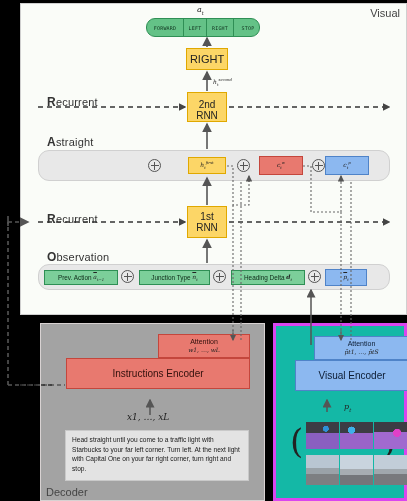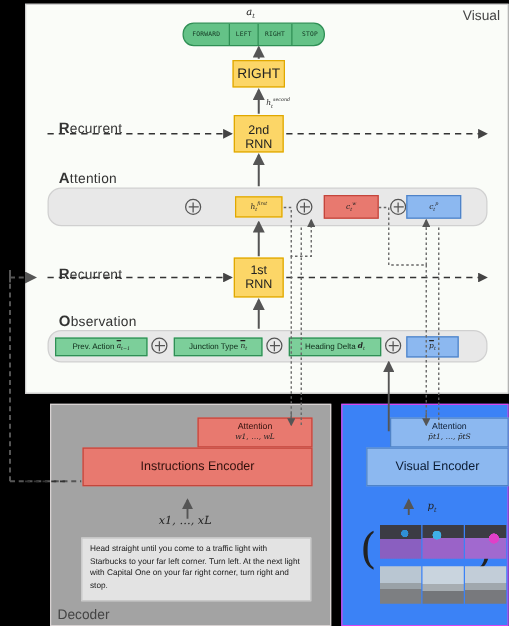--- a/index.html
+++ b/index.html
@@ -12,21 +12,21 @@
   
   #decoder{left:20px;top:3px;width:387px;height:312px;background:#fafcf8;
            border:1px solid #cfcfcf;}
   #decoder-label{position:absolute;right:6px;top:3px;font-size:11px;color:#444;}
 
   
   #encoder-outer{left:33px;top:316px;width:374px;height:185px;background:#000;}
   #encoder-left{position:absolute;left:7px;top:7px;width:225px;height:178px;
                 background:#a3a3a3;border:1px solid #d8d2d2;box-sizing:border-box;}
   #encoder-right{position:absolute;left:240px;top:7px;width:134px;height:178px;
-                 background:#3b82f6;border:1px solid #d946ef;box-sizing:border-box;}
+                 background:#14b8a6;border:3px solid #d946ef;box-sizing:border-box;}
   #encoder-label{position:absolute;left:5px;bottom:2px;font-size:11px;color:#444;}
 
   
   .box{position:absolute;box-sizing:border-box;display:flex;align-items:center;
        justify-content:center;text-align:center;}
   .yellow{background:#fcd667;border:1px solid #e0a800;color:#222;}
   .greenlite{background:#7ccf9a;border:1px solid #2f8f55;color:#0d2a18;}
   .red{background:#e8796f;border:1px solid #c4463c;color:#2a0c09;}
   .redlite{background:#e8796f;border:1px solid #c4463c;color:#31100c;}
   .blue{background:#8cb8f0;border:1px solid #4f83c8;color:#0c1c33;}
@@ -116,21 +116,21 @@
 
   <div class="box yellow" style="left:187px;top:92px;width:40px;height:30px;font-size:10px;flex-direction:column;line-height:11px;justify-content:flex-end;">
     <span>2nd</span>
     <span>RNN</span>
   </div>
 
   <div class="section" style="left:47px;top:95px;">
     <b>R</b><span>ecurrent</span>
   </div>
   <div class="section" style="left:47px;top:135px;">
-    <b>A</b><span>ttention</span>
+    <b>A</b><span>straight</span>
   </div>
   <div class="section" style="left:47px;top:212px;">
     <b>R</b><span>ecurrent</span>
   </div>
   <div class="section" style="left:47px;top:250px;">
     <b>O</b><span>bservation</span>
   </div>
 
   <div class="box graybar" style="left:38px;top:150px;width:352px;height:31px;"></div>
 

